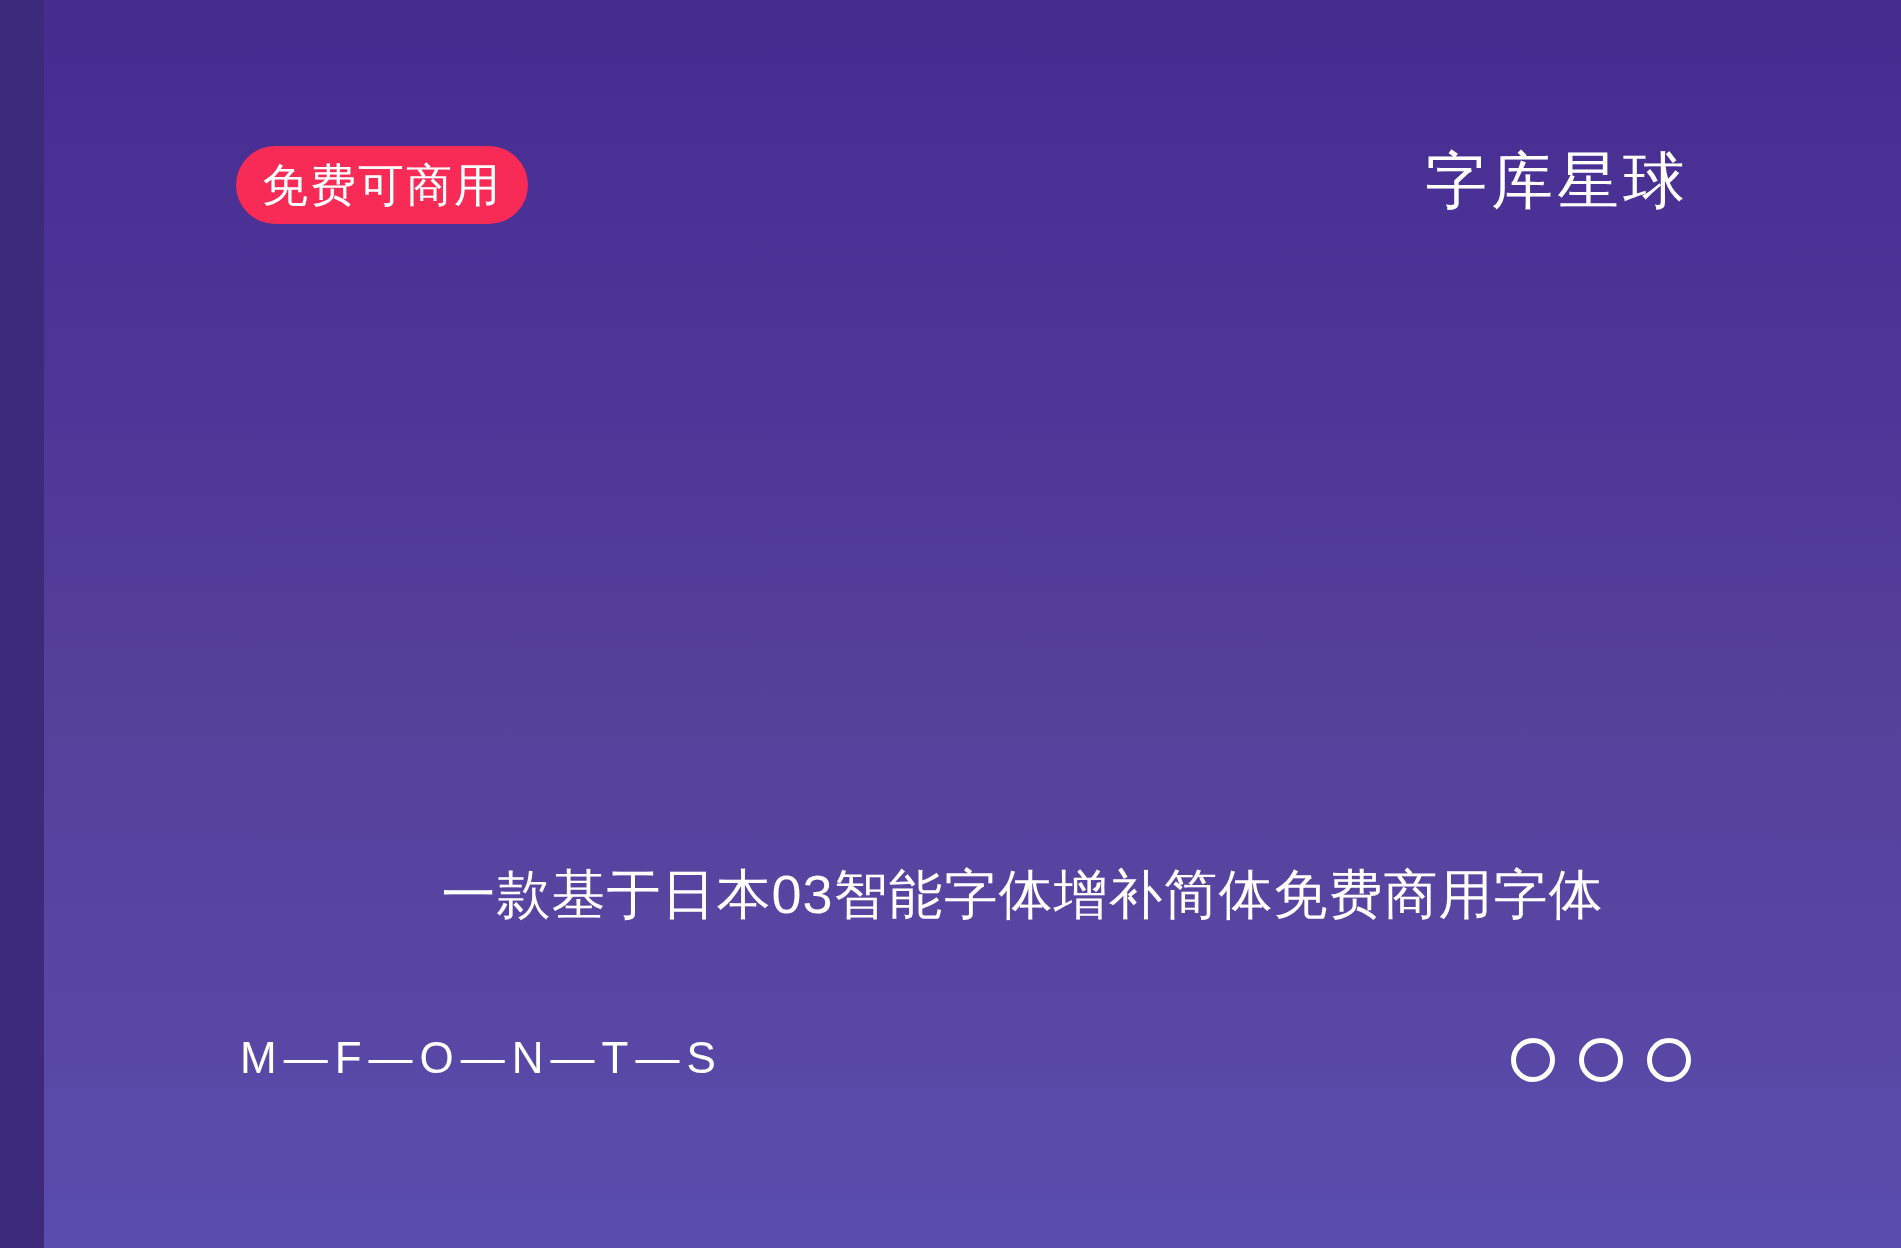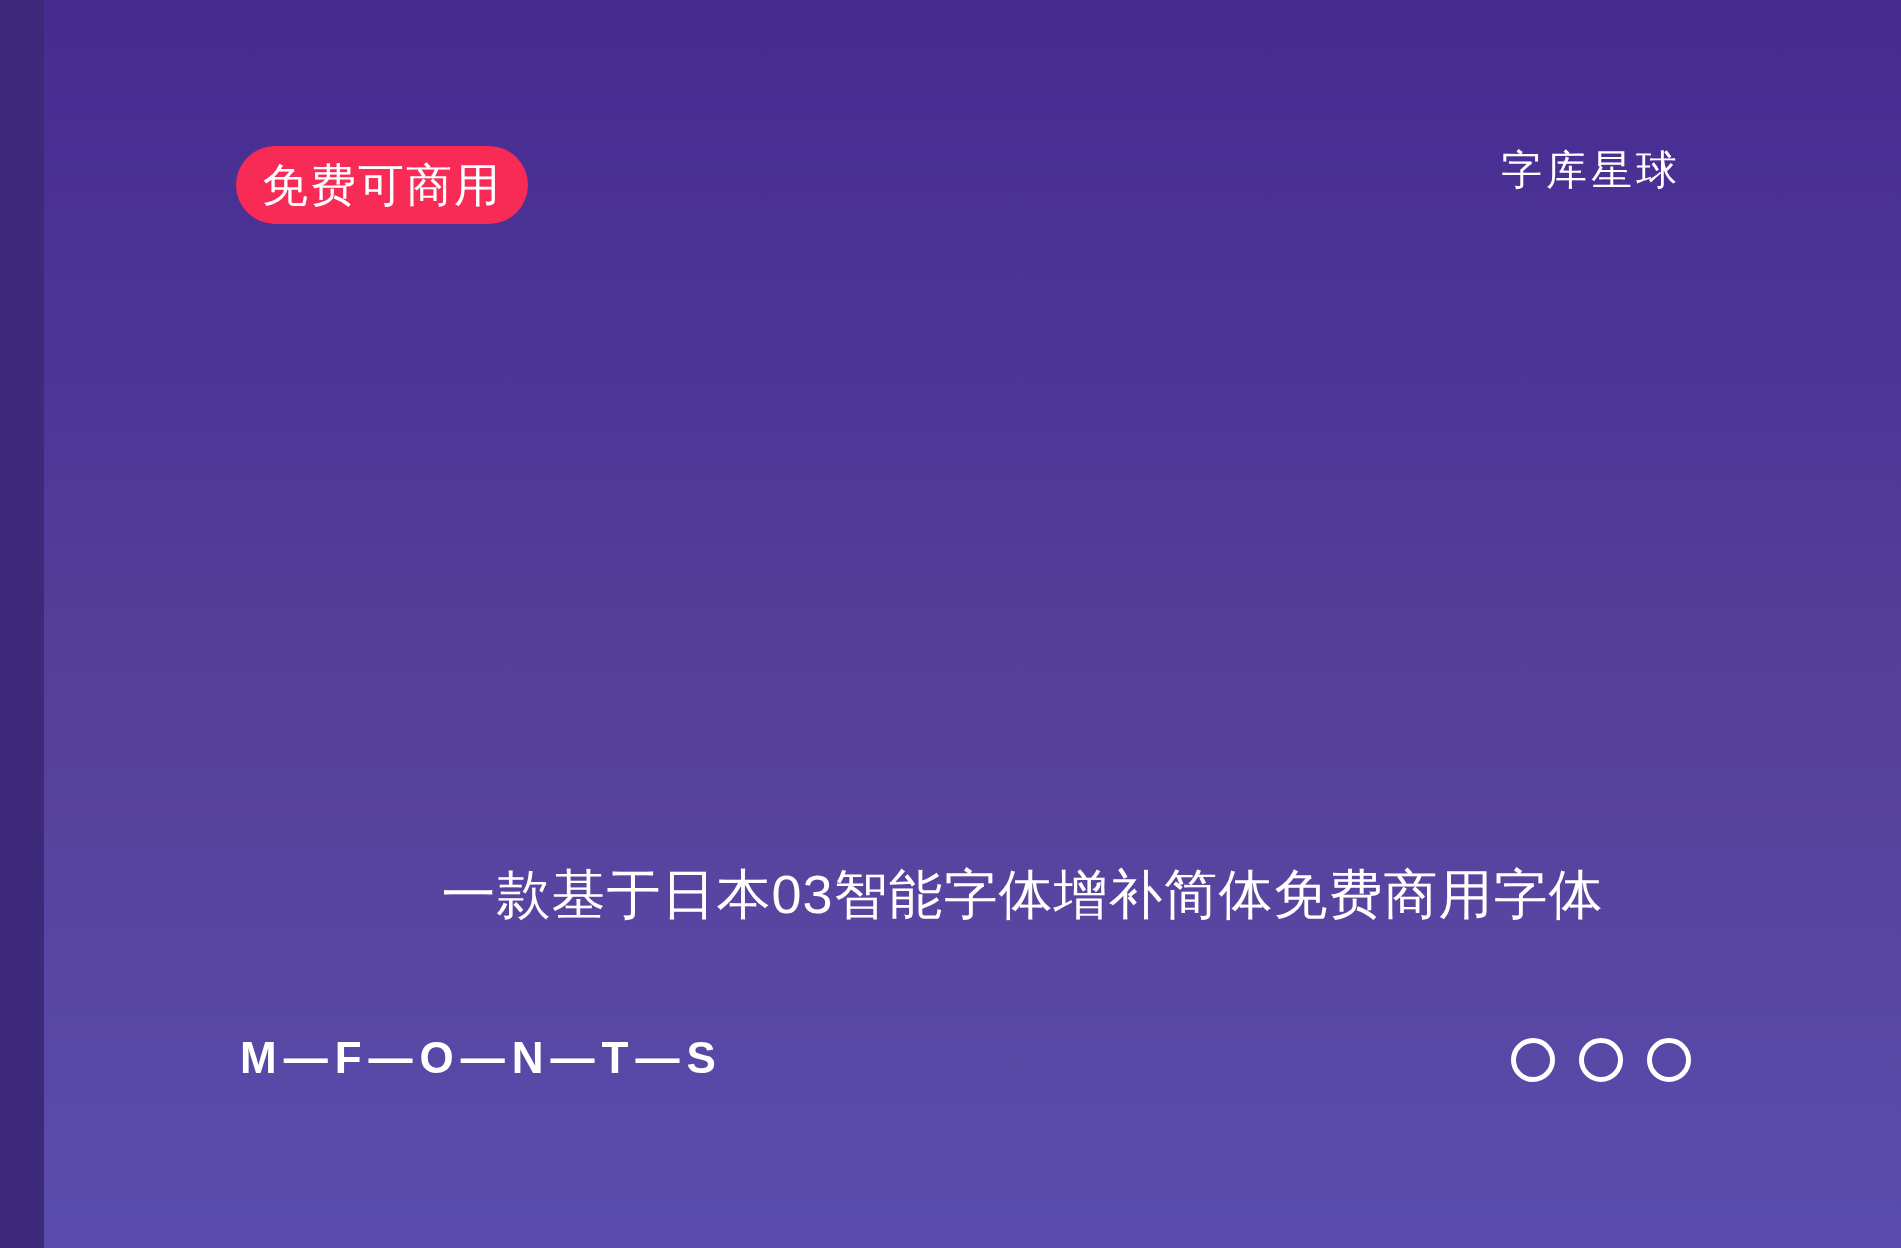--- a/index.html
+++ b/index.html
@@ -45,23 +45,23 @@
     color: #ffffff;
     font-size: 46px;
     line-height: 1;
     letter-spacing: 2px;
     font-weight: 400;
     white-space: nowrap;
   }
 
   .brand {
     position: absolute;
-    right: 264px;
+    right: 256px;
     top: 4px;
-    font-size: 41px;
+    font-size: 62px;
     line-height: 1;
     letter-spacing: 4px;
     color: #ffffff;
     white-space: nowrap;
     font-weight: 400;
   }
 
   
   .hero {
     position: absolute;
@@ -103,21 +103,21 @@
     height: 70px;
   }
 
   .wordmark {
     position: absolute;
     left: 196px;
     top: 6px;
     font-size: 44px;
     line-height: 1;
     letter-spacing: 7px;
-    font-weight: 700;
+    font-weight: 400;
     color: #ffffff;
     white-space: nowrap;
   }
 
   .dots {
     position: absolute;
     right: 254px;
     top: 8px;
     display: flex;
     gap: 24px;

